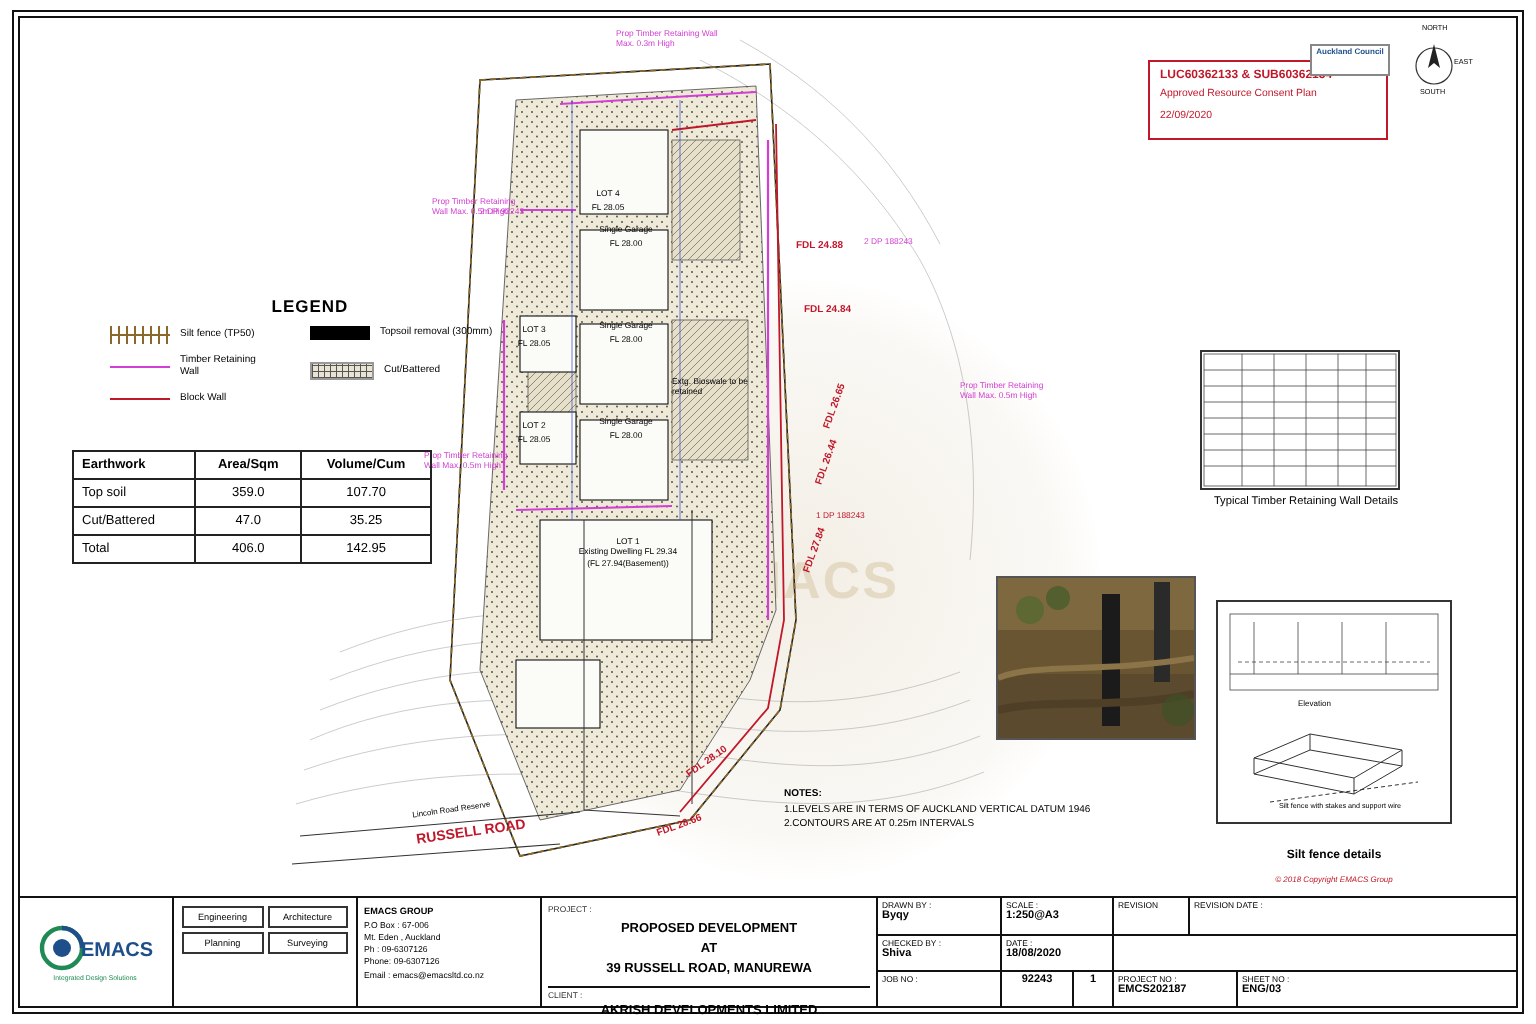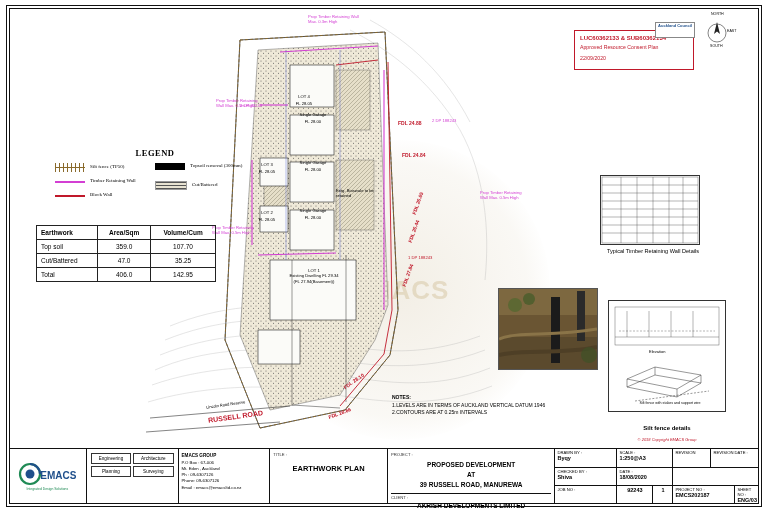--- a/index.html
+++ b/index.html
@@ -10,21 +10,21 @@
   #outer{left:6px;top:5px;width:756px;height:502px;border:1px solid #111;box-sizing:border-box;}
   #inner{left:9px;top:8px;width:750px;height:496px;border:1px solid #111;box-sizing:border-box;}
 
   
   #watermark{left:250px;top:140px;width:300px;height:300px;border-radius:50%;
     background:radial-gradient(circle, rgba(214,200,170,.30) 0%, rgba(214,200,170,.12) 60%, rgba(255,255,255,0) 72%);
   }
   #wm-text{left:285px;top:275px;width:230px;text-align:center;color:#d8c9a7;font-size:26px;font-weight:bold;letter-spacing:1px;opacity:.55;}
 
   
-  #legend{left:55px;top:148px;width:200px;font-family:Liberation Serif, serif;}
+  #legend{left:55px;top:148px;width:200px;}
   #legend .title{font-size:8.5px;font-weight:bold;text-align:center;letter-spacing:.5px;}
   .lg-row{display:flex;align-items:center;margin-top:5px;font-size:5px;}
   .lg-sw{width:30px;height:9px;margin-right:5px;flex:0 0 30px;}
   .lg-lbl{line-height:1.25;}
   .sw-silt{background:repeating-linear-gradient(90deg,#8a6a2b 0 1px,transparent 1px 4px);border-top:0;position:relative;}
   .sw-silt:after{content:"";position:absolute;left:0;top:4px;width:30px;height:1px;background:#8a6a2b;}
   .sw-timber{position:relative;}
   .sw-timber:after{content:"";position:absolute;left:0;top:4px;width:30px;height:1.5px;background:#d33fd3;}
   .sw-block{position:relative;}
   .sw-block:after{content:"";position:absolute;left:0;top:4px;width:30px;height:1.5px;background:#c0182a;}
@@ -394,24 +394,20 @@
 
     <div class="tbcell" id="tb-addr">
       <div style="font-weight:bold;font-size:4.6px;">EMACS GROUP</div>
       <div>P.O Box : 67-006</div>
       <div>Mt. Eden , Auckland</div>
       <div>Ph : 09-6307126</div>
       <div>Phone: 09-6307126</div>
       <div>Email : emacs@emacsltd.co.nz</div>
     </div>
 
-    <div class="tbcell" id="tb-title">
-      <div class="tb-lbl">TITLE :</div>
-      <div class="tb-val">EARTHWORK PLAN</div>
-    </div>
 
     <div class="tbcell" id="tb-proj">
       <div class="tb-lbl">PROJECT :</div>
       <div class="tb-val2" style="white-space:pre-line;">PROPOSED DEVELOPMENT
 AT
 39 RUSSELL ROAD, MANUREWA</div>
       <div class="tb-lbl" style="margin-top:4px;border-top:1px solid #111;padding-top:1px;">CLIENT :</div>
       <div class="tb-val2" style="margin-top:1px;">AKRISH DEVELOPMENTS LIMITED</div>
     </div>
 

